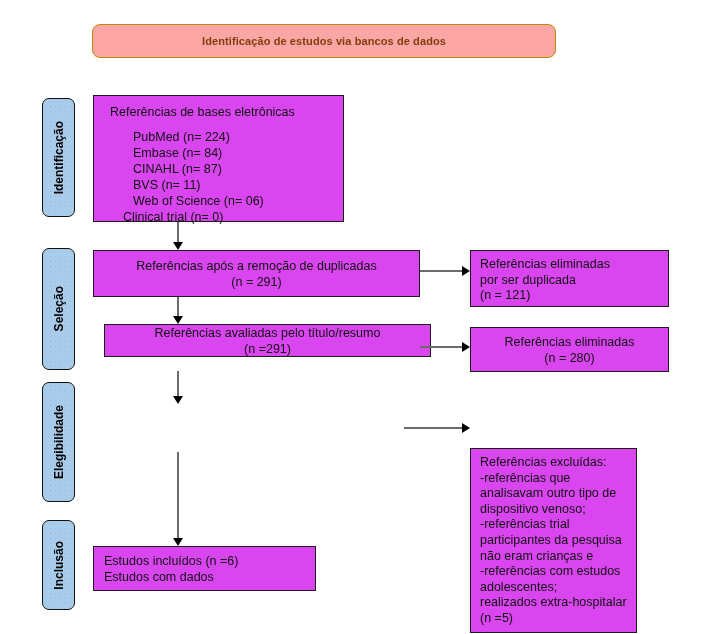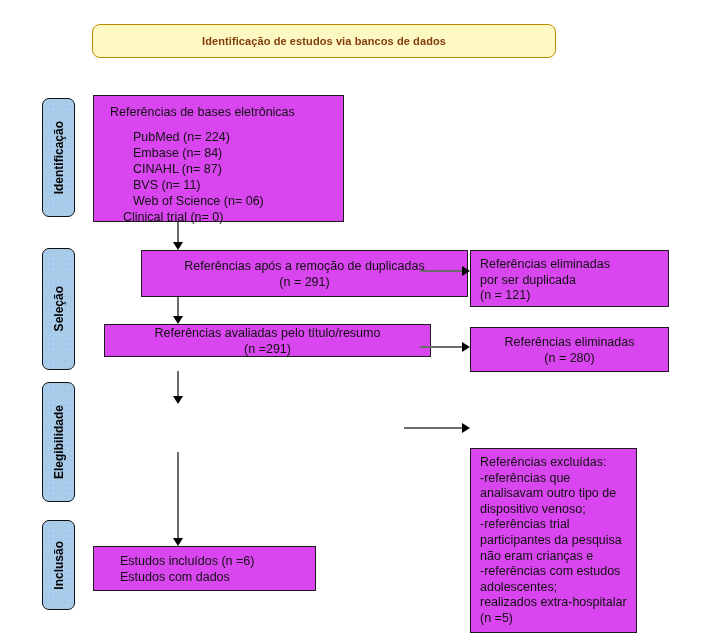--- a/index.html
+++ b/index.html
@@ -3,21 +3,21 @@
 <meta charset="utf-8">
 <style>
   html,body{margin:0;padding:0;background:#ffffff;}
   #stage{
     position:relative;width:701px;height:634px;background:#ffffff;overflow:hidden;
     font-family:"Liberation Sans","DejaVu Sans",sans-serif;color:#1a1a1a;
   }
   
   .banner{
     position:absolute;left:92px;top:24px;width:462px;height:32px;
-    background:#fef9c3;border:1px solid #BC8C00;border-radius:8px;
+    background:#fca5a5;border:1px solid #BC8C00;border-radius:8px;
     display:flex;align-items:center;justify-content:center;
     font-size:11px;font-weight:bold;color:#843C0C;letter-spacing:.1px;
   }
   
   .side{
     position:absolute;left:42px;width:31px;
     background:#A9CCEA;
     background-image:radial-gradient(#93BBDF 15%, transparent 16%);
     background-size:5px 5px;
     border:1.5px solid #111;border-radius:7px;
@@ -26,21 +26,21 @@
   .side span{
     writing-mode:vertical-rl;transform:rotate(180deg);
     font-size:12px;font-weight:bold;color:#000;white-space:nowrap;
   }
   
   .fbox{
     position:absolute;background:#d946ef;border:1.5px solid #1c1c1c;
     font-size:12.5px;line-height:16px;color:#111;box-sizing:border-box;
   }
   .center{display:flex;flex-direction:column;align-items:center;justify-content:center;text-align:center;}
-  .leftal{display:flex;flex-direction:column;justify-content:center;text-align:left;padding-left:26px;padding-right:4px;}
+  .leftal{display:flex;flex-direction:column;justify-content:center;text-align:left;padding-left:10px;padding-right:4px;}
   .b1-title{padding:8px 4px 0 16px;}
   .b1-list{padding-top:9px;}
   .b1-item{padding-left:39px;line-height:16px;}
   .b1-item.last{padding-left:29px;}
   .rx{padding:6px 3px 0 9px;line-height:15.6px;text-align:left;}
   .rx .cnt{text-align:left;padding-right:8px;}
   
   .vline{position:absolute;width:2px;background:#6b6b6b;}
   .hline{position:absolute;height:2px;background:#6b6b6b;}
   .head-down{position:absolute;width:0;height:0;border-left:5px solid transparent;border-right:5px solid transparent;border-top:8px solid #000;}
@@ -73,21 +73,21 @@
     <div class="b1-list">
       <div class="b1-item">PubMed (n= 224)</div>
       <div class="b1-item">Embase (n= 84)</div>
       <div class="b1-item">CINAHL (n= 87)</div>
       <div class="b1-item">BVS (n= 11)</div>
       <div class="b1-item">Web of Science (n= 06)</div>
       <div class="b1-item last">Clinical trial (n= 0)</div>
     </div>
   </div>
 
-  <div class="fbox center" style="left:93px;top:250px;width:327px;height:47px;margin-left:48px;">
+  <div class="fbox center" style="left:93px;top:250px;width:327px;height:47px;">
     <div>Referências após a remoção de duplicadas</div>
     <div>(n = 291)</div>
   </div>
 
   <div class="fbox center" style="left:104px;top:324px;width:327px;height:33px;">
     <div>Referências avaliadas pelo título/resumo</div>
     <div>(n =291)</div>
   </div>
 
 

